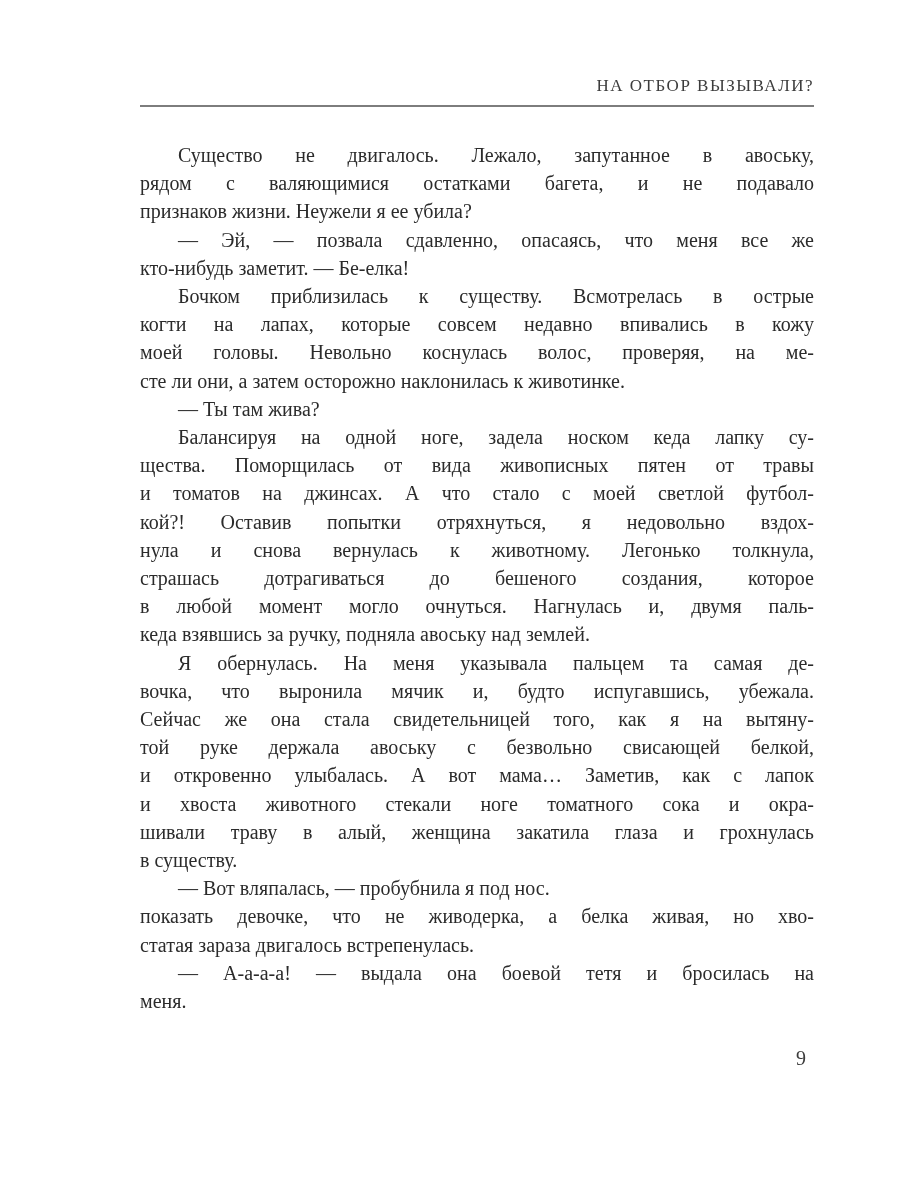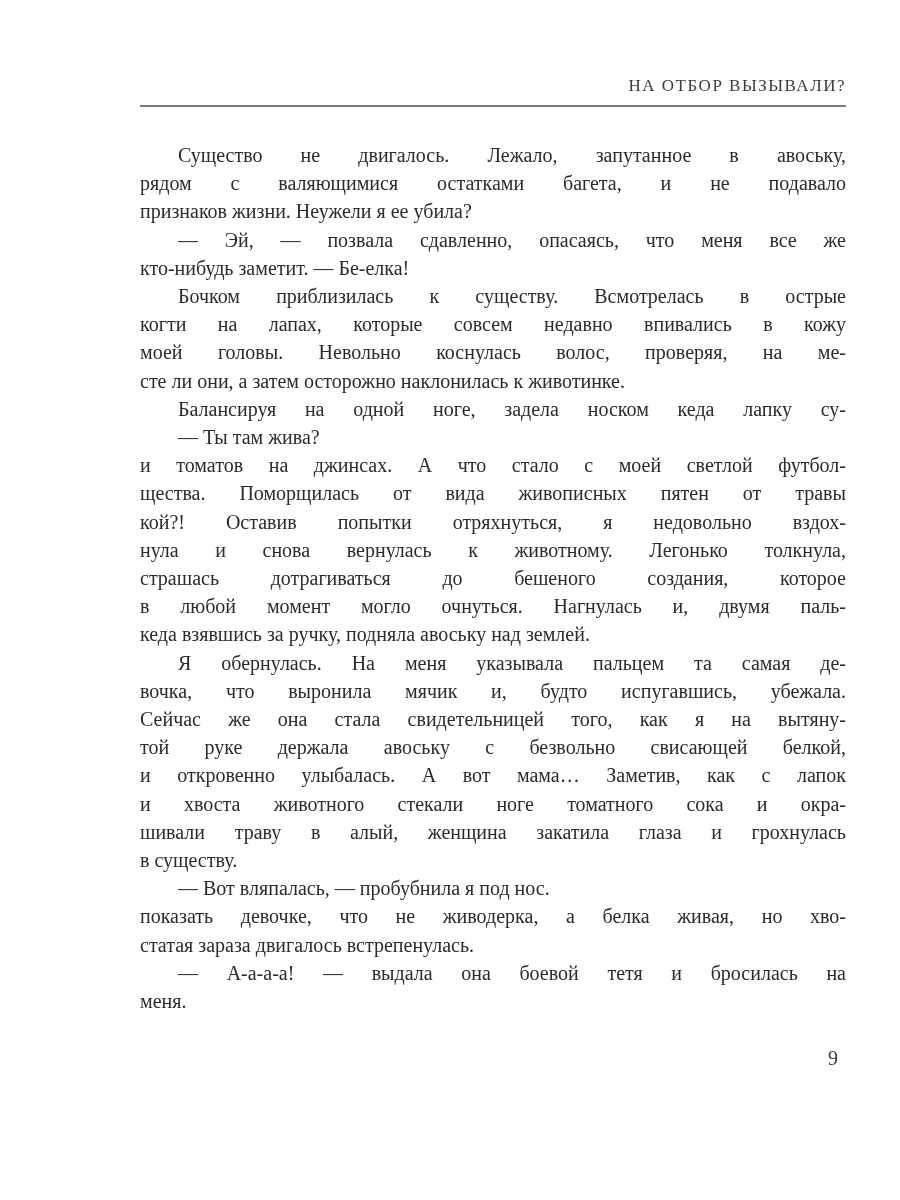--- a/index.html
+++ b/index.html
@@ -11,21 +11,21 @@
     height: 1200px;
     background: #ffffff;
     font-family: "Liberation Serif", "DejaVu Serif", serif;
     color: #2b2b2b;
     overflow: hidden;
   }
   .page {
     box-sizing: border-box;
     width: 900px;
     height: 1044px;
-    padding: 76px 54px 0 140px;
+    padding: 76px 86px 0 140px;
     background: #ffffff;
   }
   .running-head {
     text-align: right;
     font-size: 17px;
     line-height: 20px;
     letter-spacing: 1.5px;
     color: #3c3c3c;
     font-weight: 400;
   }
@@ -69,24 +69,24 @@
   <div class="body-text">
       <div class="line first">Существо не двигалось. Лежало, запутанное в авоську,</div>
       <div class="line">рядом с валяющимися остатками багета, и не подавало</div>
       <div class="line last">признаков жизни. Неужели я ее убила?</div>
       <div class="line first">— Эй, — позвала сдавленно, опасаясь, что меня все же</div>
       <div class="line last">кто-нибудь заметит. — Бе-елка!</div>
       <div class="line first">Бочком приблизилась к существу. Всмотрелась в острые</div>
       <div class="line">когти на лапах, которые совсем недавно впивались в кожу</div>
       <div class="line">моей головы. Невольно коснулась волос, проверяя, на ме-</div>
       <div class="line last">сте ли они, а затем осторожно наклонилась к животинке.</div>
+      <div class="line first last">— Ты там жива?</div>
       <div class="line first">Балансируя на одной ноге, задела носком кеда лапку су-</div>
-      <div class="line first last">— Ты там жива?</div>
+      <div class="line">щества. Поморщилась от вида живописных пятен от травы</div>
       <div class="line">и томатов на джинсах. А что стало с моей светлой футбол-</div>
-      <div class="line">щества. Поморщилась от вида живописных пятен от травы</div>
       <div class="line">кой?! Оставив попытки отряхнуться, я недовольно вздох-</div>
       <div class="line">нула и снова вернулась к животному. Легонько толкнула,</div>
       <div class="line">страшась дотрагиваться до бешеного создания, которое</div>
       <div class="line">в любой момент могло очнуться. Нагнулась и, двумя паль-</div>
       <div class="line last">кеда взявшись за ручку, подняла авоську над землей.</div>
       <div class="line first">Я обернулась. На меня указывала пальцем та самая де-</div>
       <div class="line">вочка, что выронила мячик и, будто испугавшись, убежала.</div>
       <div class="line">Сейчас же она стала свидетельницей того, как я на вытяну-</div>
       <div class="line">той руке держала авоську с безвольно свисающей белкой,</div>
       <div class="line">и откровенно улыбалась. А вот мама… Заметив, как с лапок</div>

